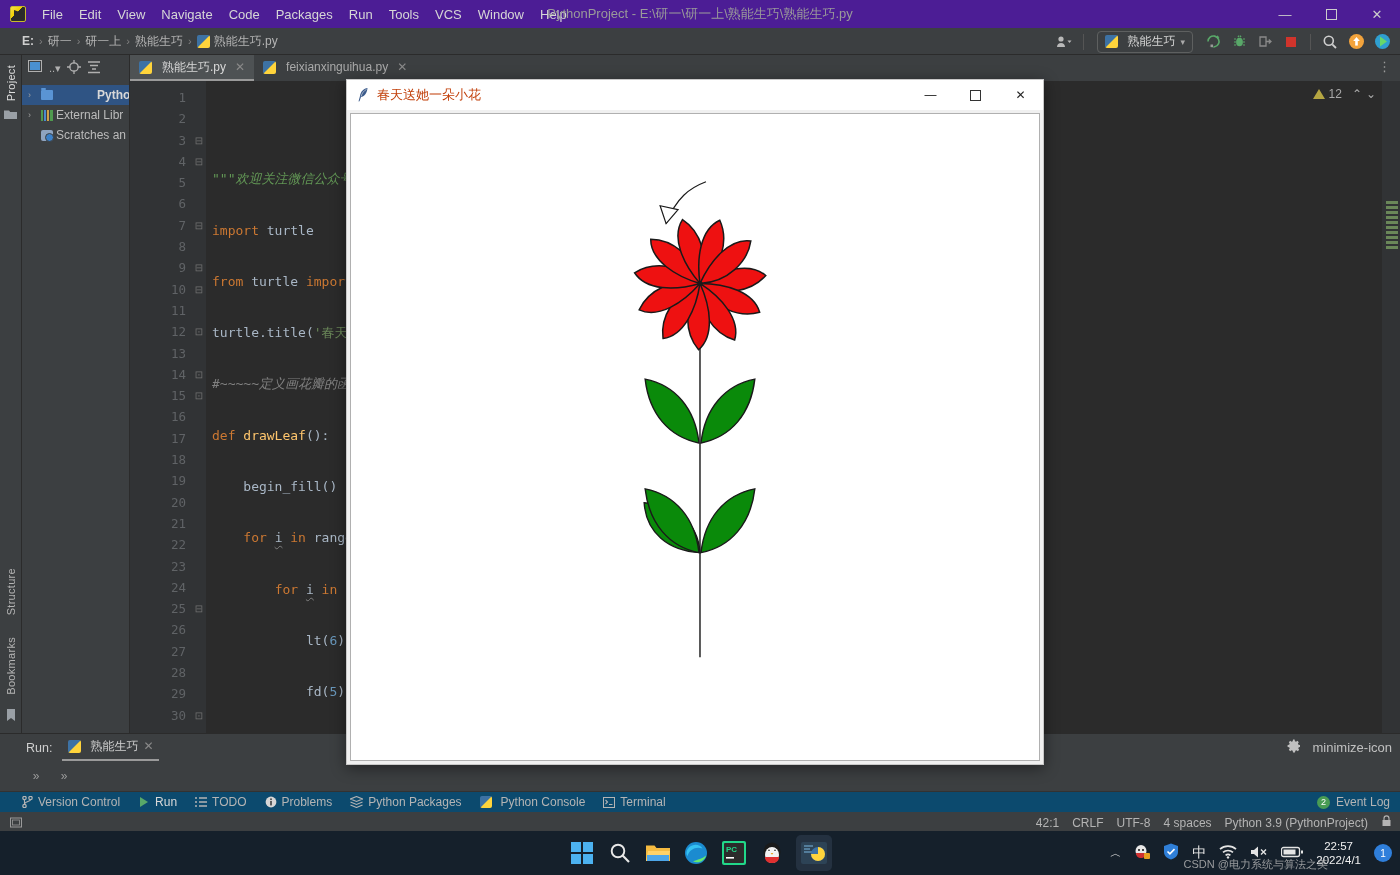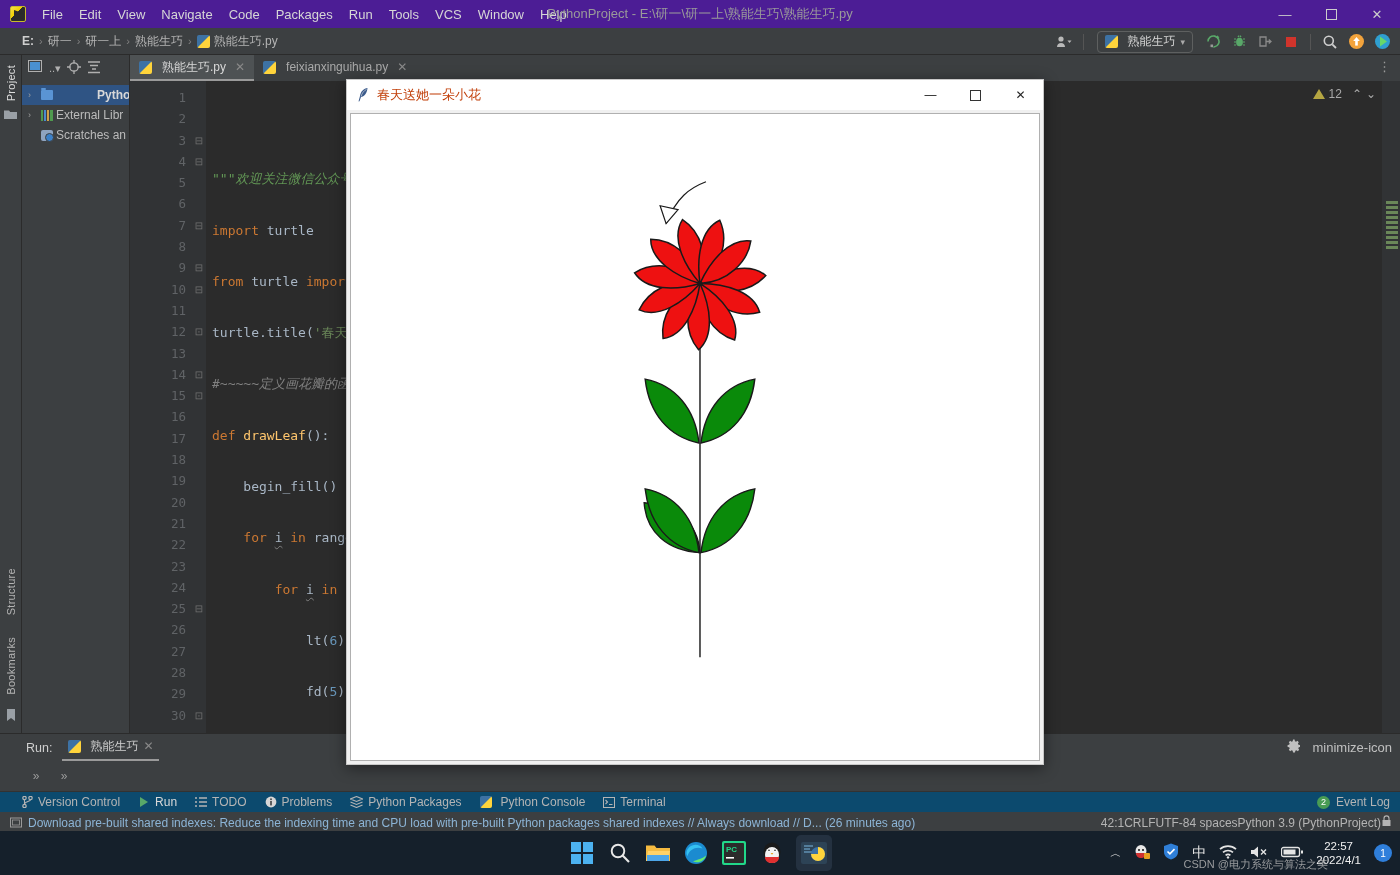--- a/index.html
+++ b/index.html
@@ -160,21 +160,21 @@
   .twb-right { position:absolute; right:10px; display:flex; align-items:center; gap:6px; }
   .green-badge {
     background:#499c54; color:#fff; border-radius:50%; width:13px;height:13px;
     font-size:9px; display:flex;align-items:center;justify-content:center;
   }
   .statusbar {
     height:21px; background:#3c3f41; display:flex; align-items:center;
     padding-left:10px; position:relative; gap:6px;
   }
   .status-msg { font-size:12px; color:#8cb4d6; }
-  .status-right { position:absolute; right:8px; display:flex; align-items:center; font-size:12px; color:#b4b4b4;}
+  .status-right { position:absolute; right:8px; display:flex; align-items:center; gap:13px; font-size:12px; color:#b4b4b4;}
 
   
   .turtle-win {
     position:absolute; left:346px; top:79px; width:698px; height:686px;
     background:#f0f0f0; border:1px solid #c8c8c8; box-shadow:0 3px 14px rgba(0,0,0,.45);
     z-index:20; display:flex; flex-direction:column;
   }
   .turtle-title {
     height:30px; background:#ffffff; display:flex; align-items:center; padding-left:10px;
     position:relative;
@@ -584,21 +584,20 @@
       <span class="green-badge">2</span>
       <span style="font-size:12px;color:#b4b4b4;">Event Log</span>
     </div>
   </div>
 
   <div class="statusbar">
     <svg width="12" height="12" viewBox="0 0 12 12" style="flex:none;">
       <rect x="0.5" y="1" width="11" height="9" fill="none" stroke="#9a9a9a"></rect>
       <rect x="2.5" y="3" width="7" height="5" fill="none" stroke="#9a9a9a" stroke-width="0.8"></rect>
     </svg>
-    <span class="status-msg">Download pre-built shared indexes: Reduce the indexing time and CPU load with pre-built Python packages shared indexes // Always download // D... (26 minutes ago)</span>
     <div class="status-right">
       <span>42:1</span>
       <span>CRLF</span>
       <span>UTF-8</span>
       <span>4 spaces</span>
       <span>Python 3.9 (PythonProject)</span>
       <span>
         <svg width="11" height="12" viewBox="0 0 11 12">
             <path d="M3 5V3.4a2.5 2.5 0 0 1 5 0V5" fill="none" stroke="#b4b4b4" stroke-width="1.1"></path>
             <rect x="1.5" y="5" width="8" height="6" fill="#b4b4b4"></rect>

